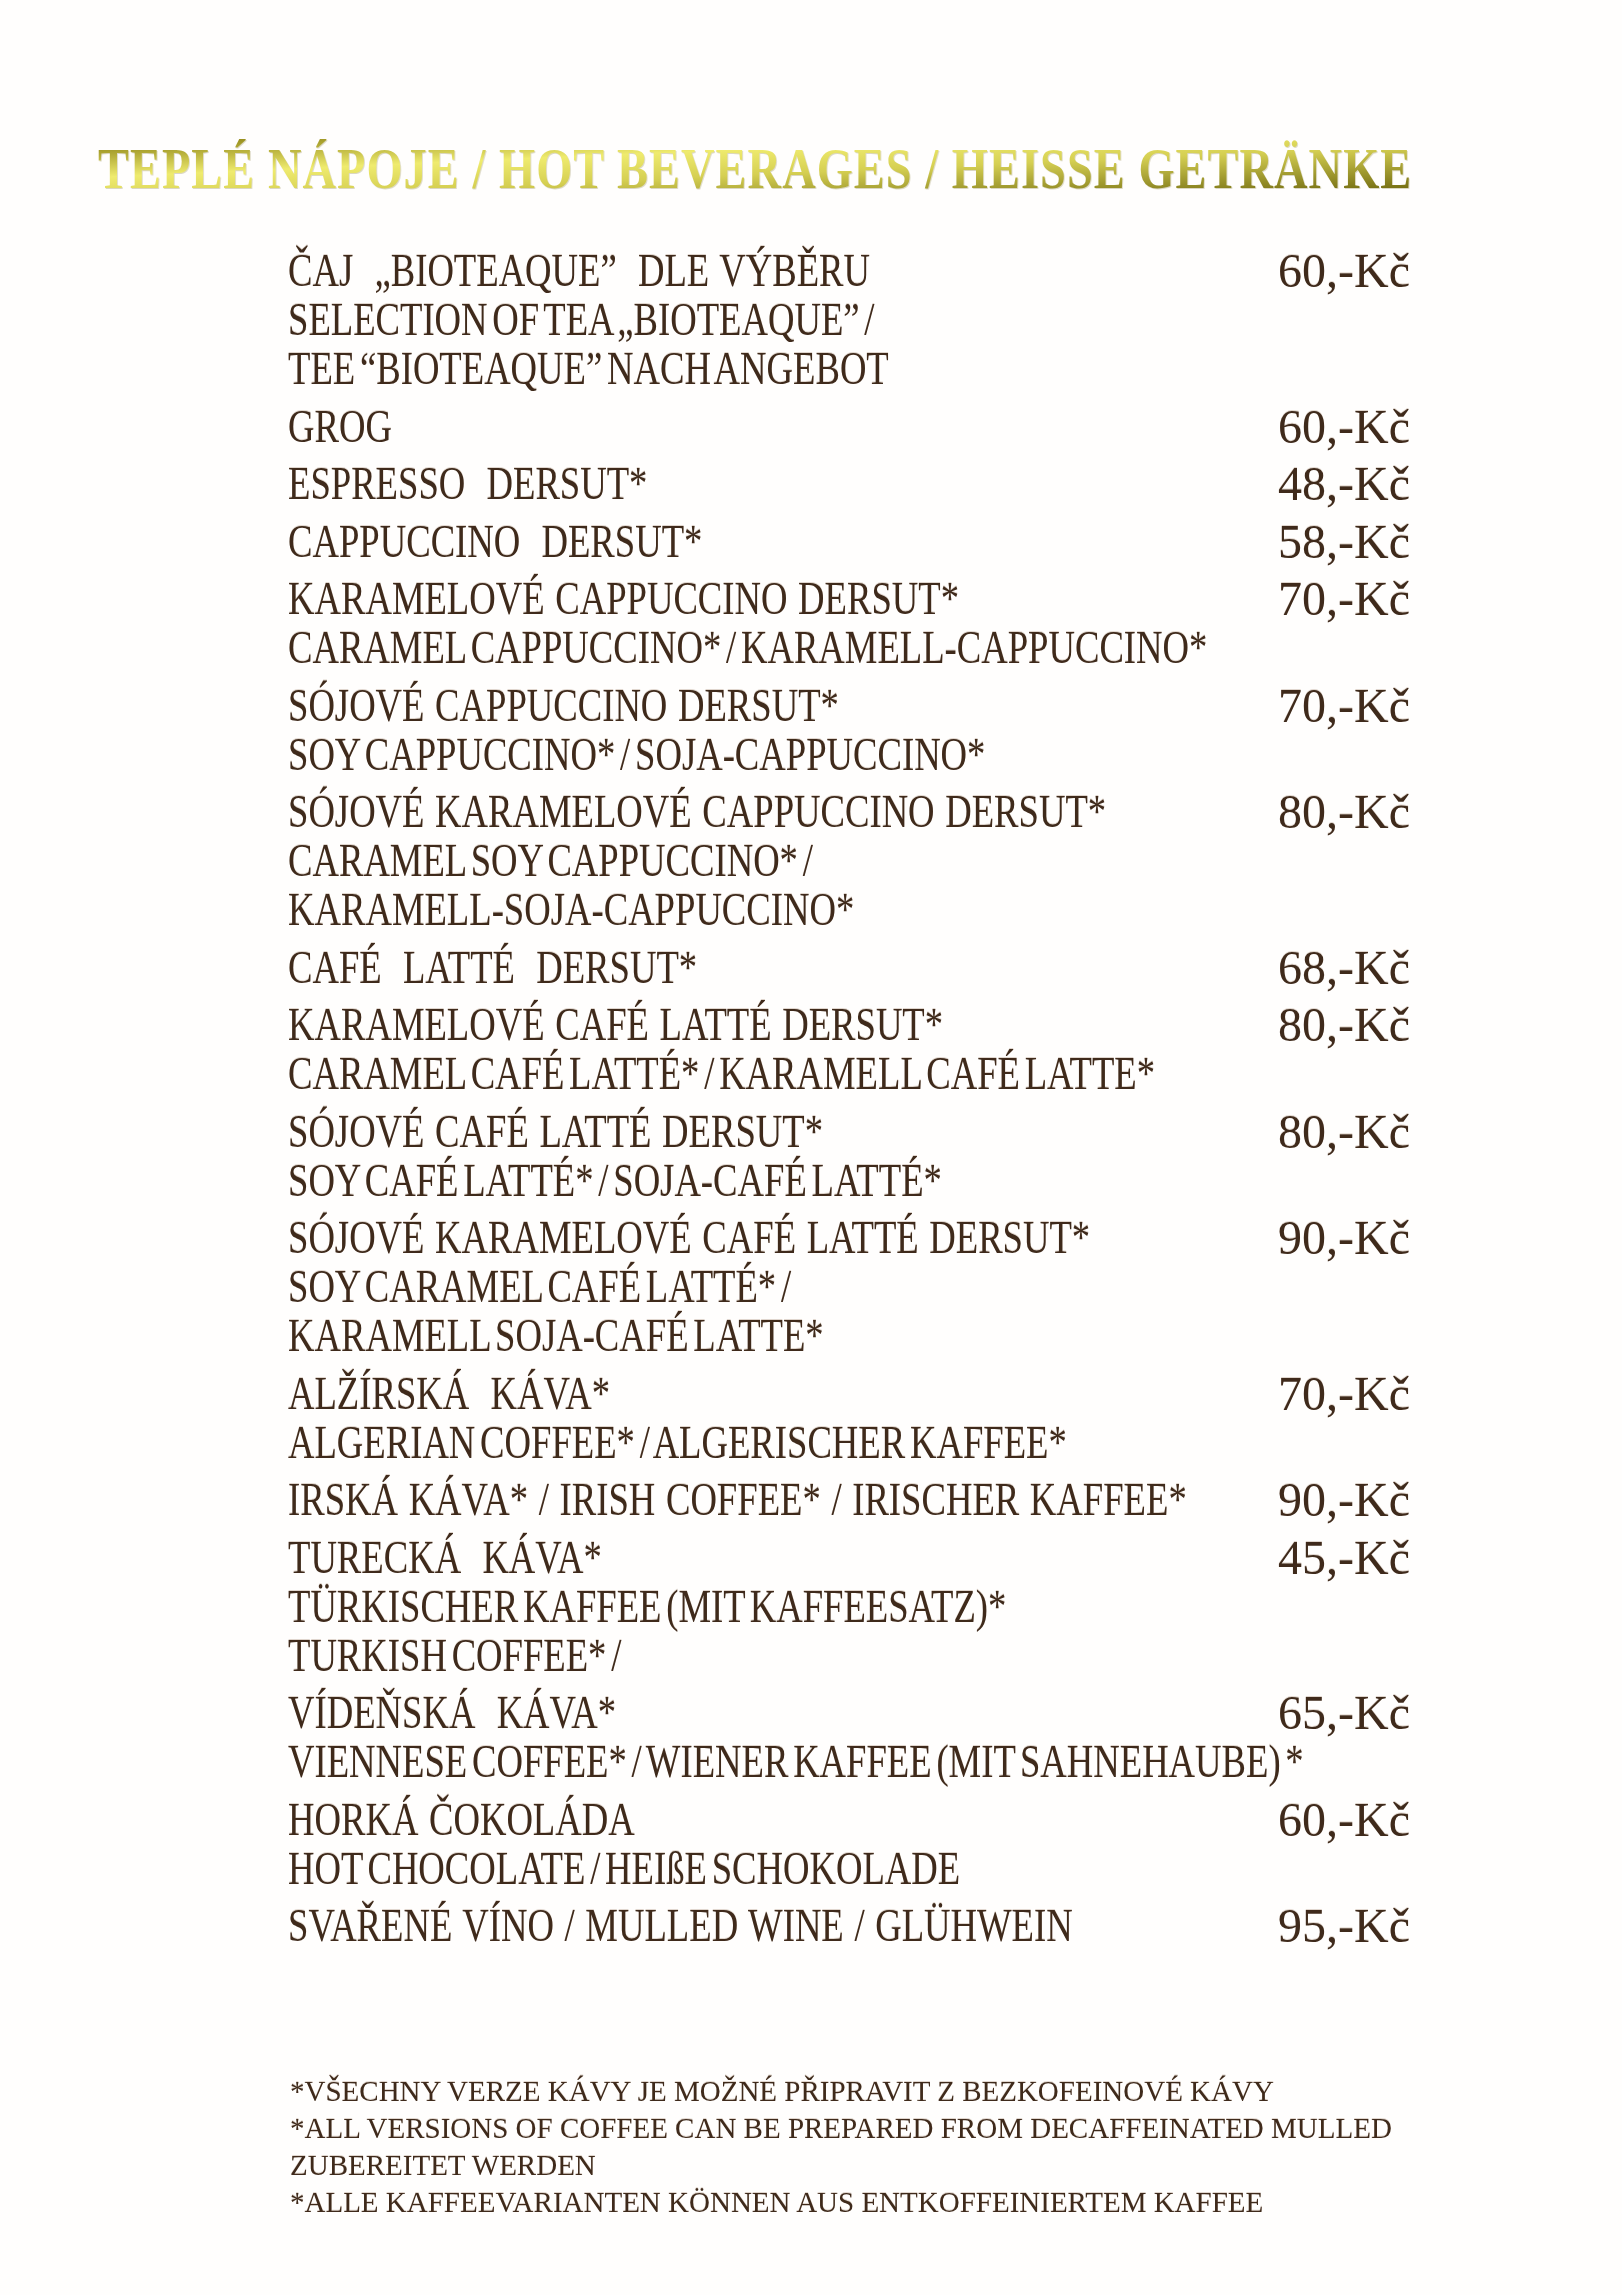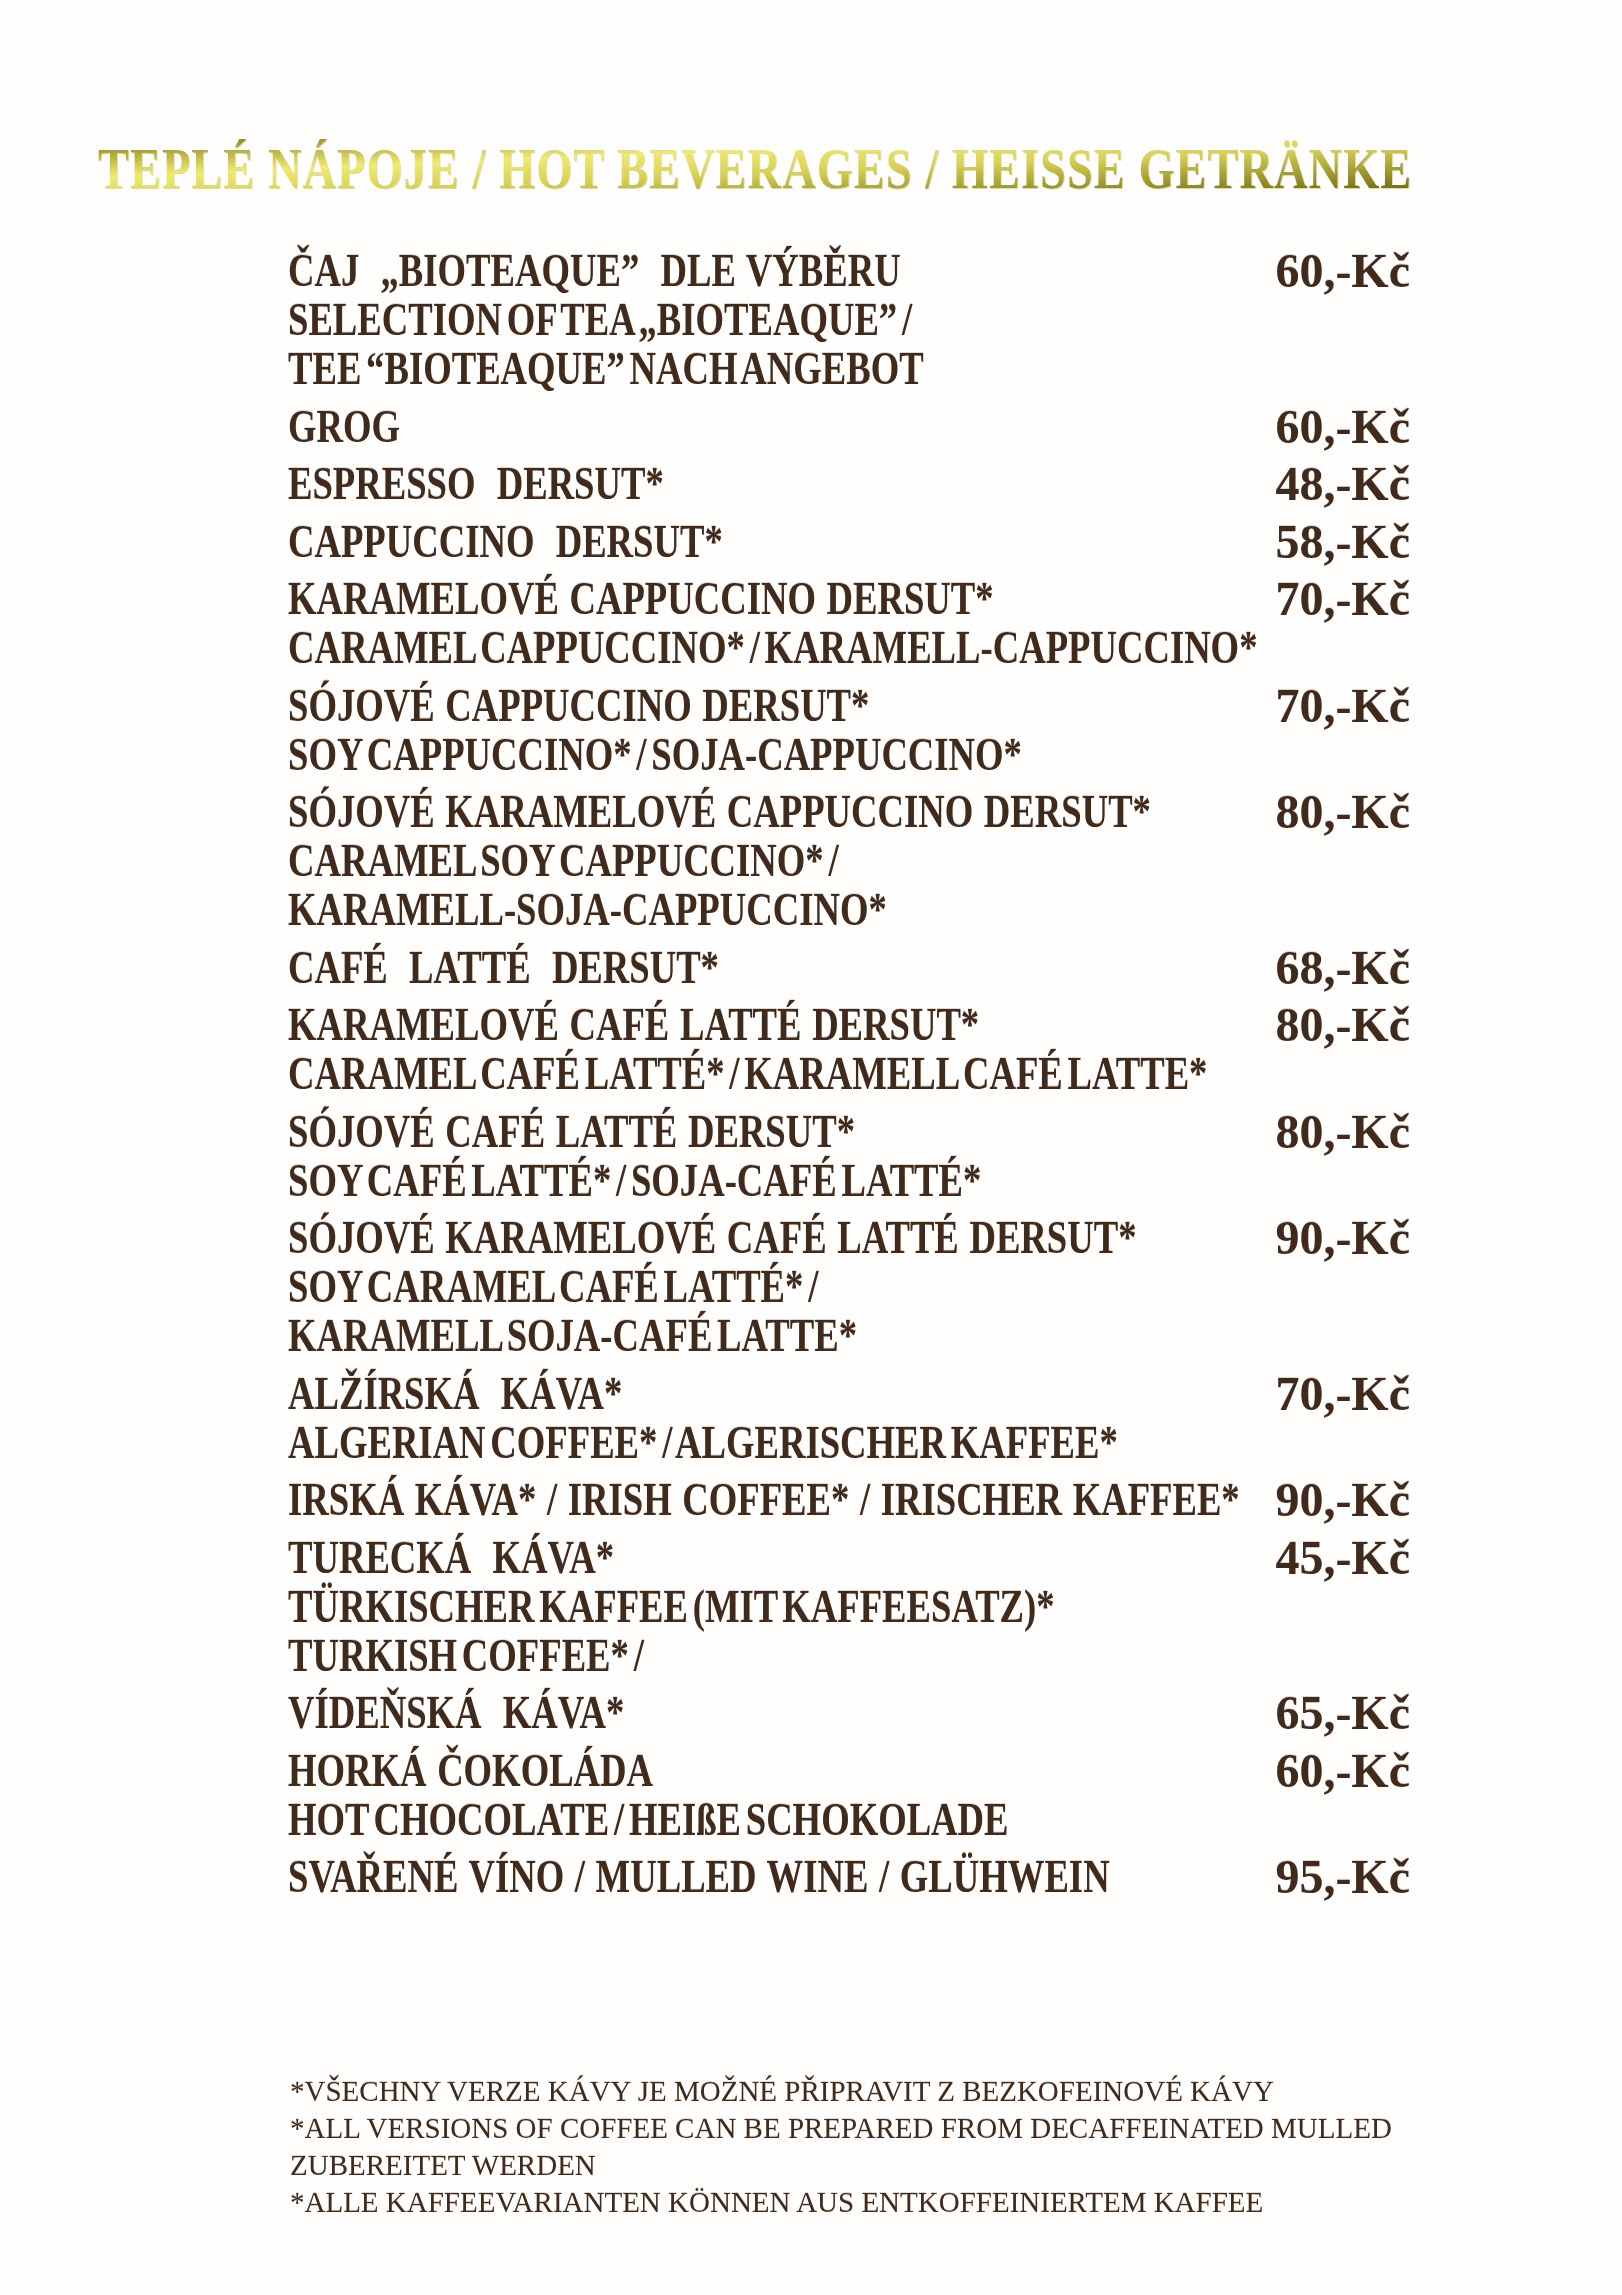--- a/index.html
+++ b/index.html
@@ -32,21 +32,20 @@
     background-clip: text;
     color: transparent;
     filter: drop-shadow(1.3px 1.3px 0 rgba(110, 100, 20, 0.25));
   }
   
   .items {
     position: absolute;
     left: 288px;
     top: 246px;
     width: 1122px;
-    font-weight: bold;
   }
   .item { margin-bottom: 8.5px; }
   .line {
     position: relative;
     height: 49px;
     line-height: 49px;
   }
   .name {
     display: inline-block;
     white-space: pre;
@@ -198,20 +197,21 @@
     </div>
   <div class="line sub"><span class="name">TÜRKISCHER KAFFEE (MIT KAFFEESATZ)*</span></div>
         <div class="line sub"><span class="name">TURKISH COFFEE* /</span></div>
       </div>
 
   <div class="item">
     <div class="line main">
       <span class="name">VÍDEŇSKÁ  KÁVA*</span>
       <span class="price">65,-Kč</span>
     </div>
+  <div class="line sub"><span class="name">VIENNESE COFFEE* / WIENER KAFFEE (MIT SAHNEHAUBE) *</span></div>
       </div>
 
   <div class="item">
     <div class="line main">
       <span class="name">HORKÁ ČOKOLÁDA</span>
       <span class="price">60,-Kč</span>
     </div>
   <div class="line sub"><span class="name">HOT CHOCOLATE / HEIßE SCHOKOLADE</span></div>
       </div>
 

